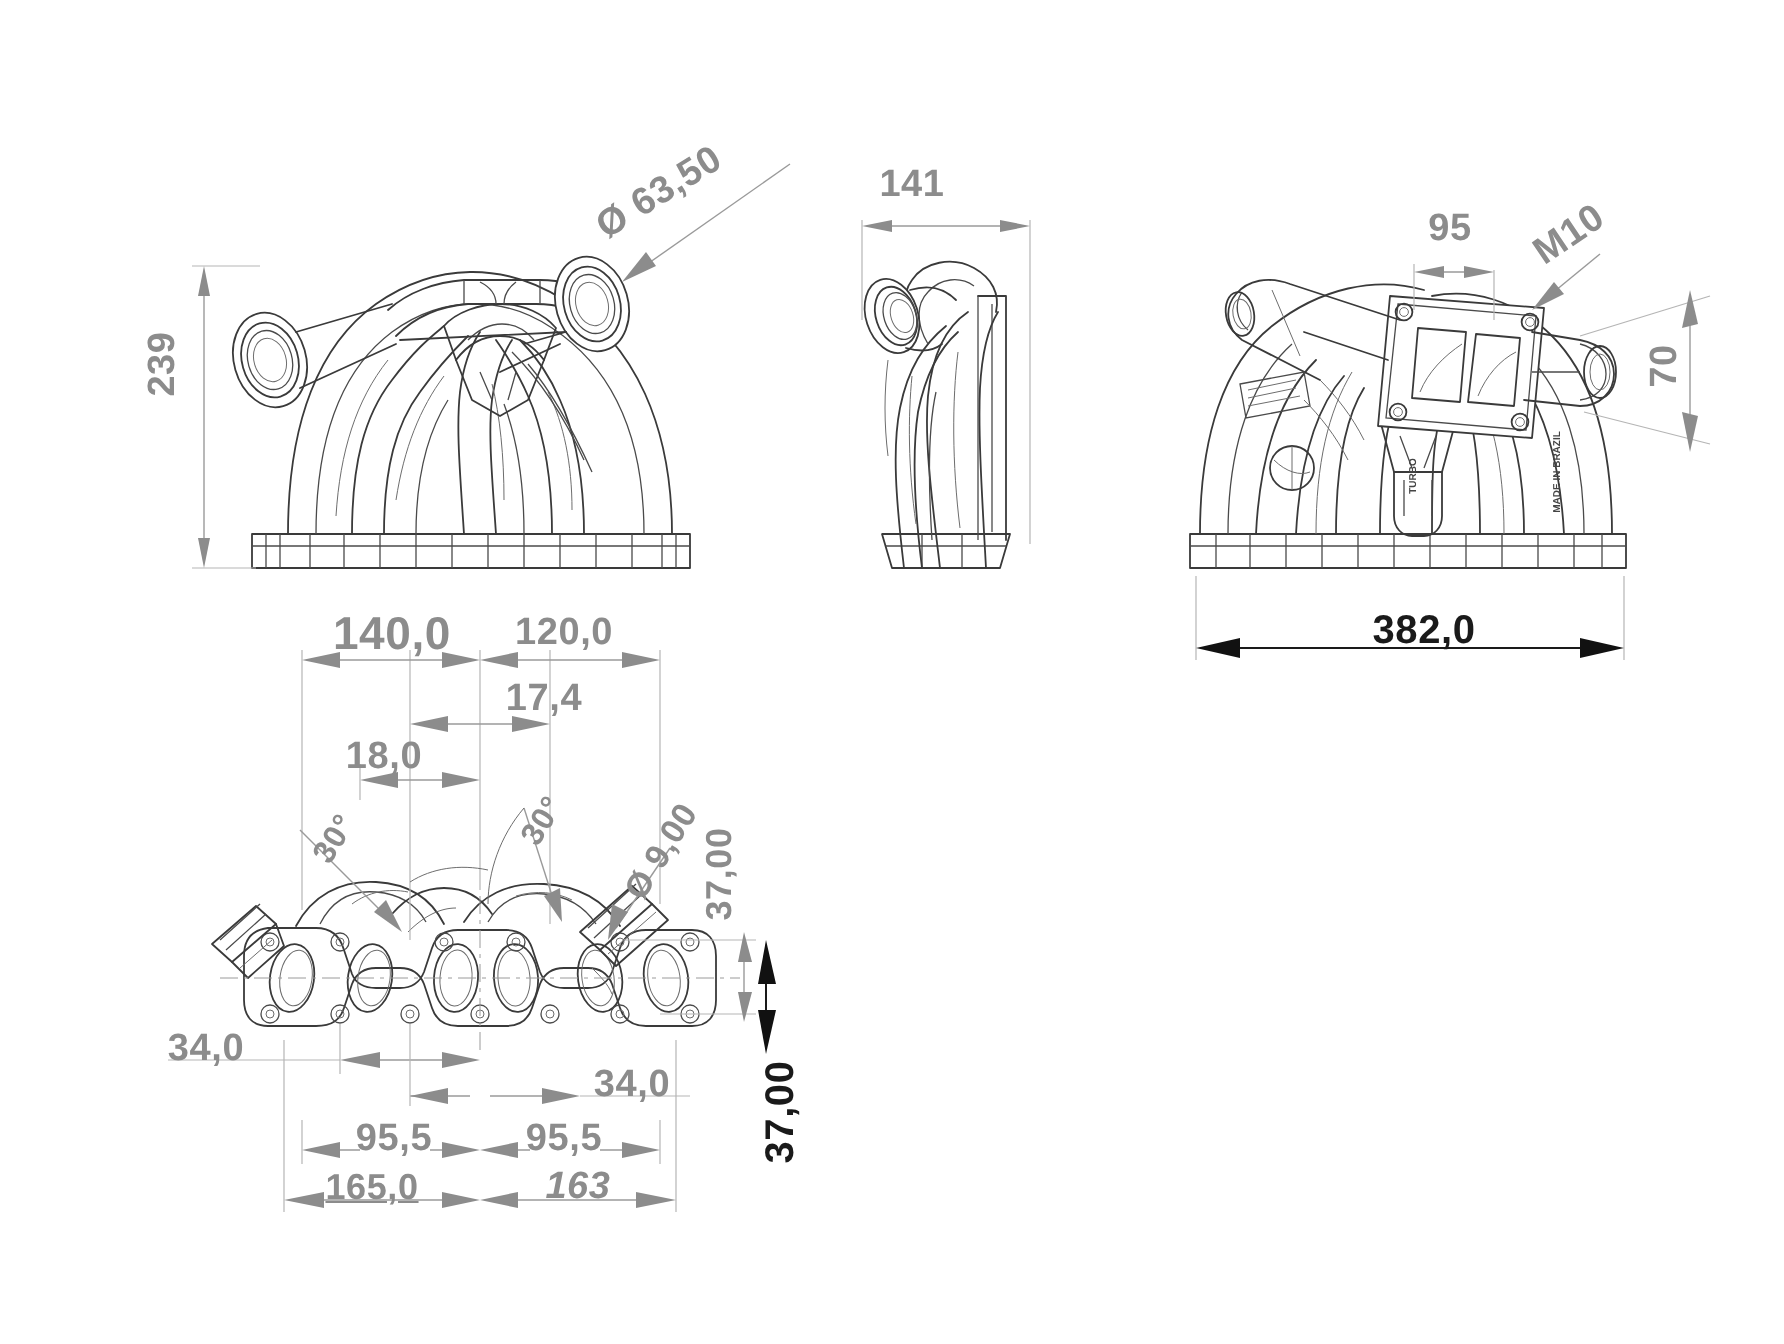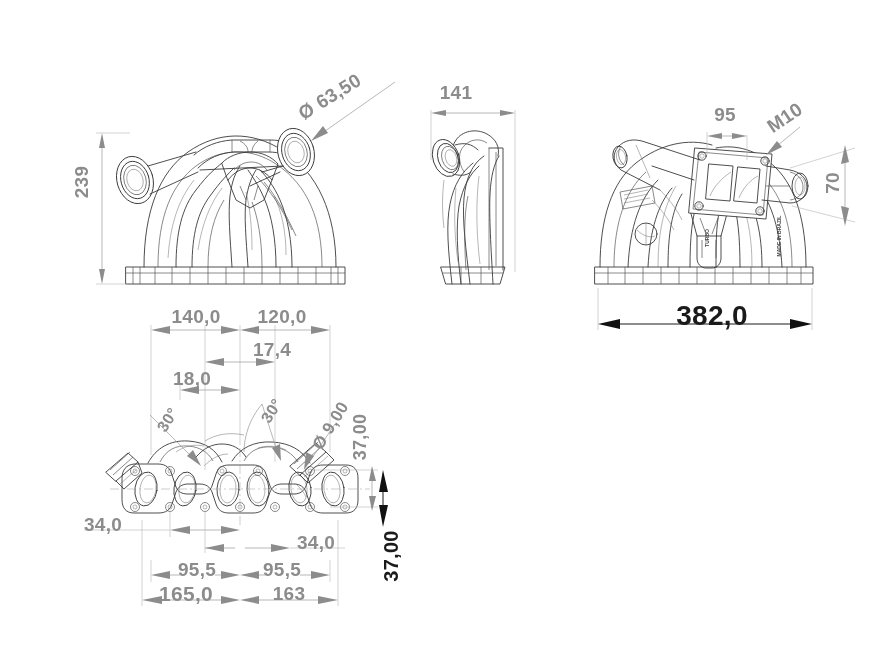--- a/index.html
+++ b/index.html
@@ -477,27 +477,27 @@
   <div class="dimtext" style="left:330px; top:97px; font-size:19px; transform:translate(-50%,-50%) rotate(-32deg);">Ø 63,50</div>
 
   <div class="dimtext" style="left:456px; top:93px; font-size:19px; transform:translate(-50%,-50%);">141</div>
 
   <div class="dimtext" style="left:725px; top:115px; font-size:19px; transform:translate(-50%,-50%);">95</div>
 
   <div class="dimtext" style="left:785px; top:118px; font-size:19px; transform:translate(-50%,-50%) rotate(-34deg);">M10</div>
 
   <div class="dimtext" style="left:833px; top:183px; font-size:19px; transform:translate(-50%,-50%) rotate(-90deg);">70</div>
 
-  <div class="dimtext dark" style="left:712px; top:316px; font-size:28px; transform:translate(-50%,-50%);text-align:center;">382,0</div>
+  <div class="dimtext dark" style="left:712px; top:316px; font-size:20px; transform:translate(-50%,-50%);text-align:center;">382,0</div>
 
   <div class="tinytext" style="left:707px; top:238px; font-size:5px; color:#444; transform:translate(-50%,-50%) rotate(-90deg);">TURBO</div>
 
   <div class="tinytext" style="left:779px; top:236px; font-size:5px; color:#444; transform:translate(-50%,-50%) rotate(-90deg);">MADE IN BRAZIL</div>
 
-  <div class="dimtext" style="left:196px; top:317px; font-size:19px; transform:translate(-50%,-50%);">140,0</div>
+  <div class="dimtext" style="left:196px; top:317px; font-size:23px; transform:translate(-50%,-50%);">140,0</div>
 
   <div class="dimtext" style="left:282px; top:317px; font-size:19px; transform:translate(-50%,-50%);">120,0</div>
 
   <div class="dimtext" style="left:272px; top:350px; font-size:19px; transform:translate(-50%,-50%);">17,4</div>
 
   <div class="dimtext" style="left:192px; top:379px; font-size:19px; transform:translate(-50%,-50%);">18,0</div>
 
   <div class="dimtext" style="left:168px; top:420px; font-size:16px; transform:translate(-50%,-50%) rotate(-58deg);">30°</div>
 
   <div class="dimtext" style="left:272px; top:411px; font-size:16px; transform:translate(-50%,-50%) rotate(-58deg);">30°</div>
@@ -507,19 +507,19 @@
   <div class="dimtext" style="left:360px; top:437px; font-size:18px; transform:translate(-50%,-50%) rotate(-90deg);">37,00</div>
 
   <div class="dimtext" style="left:103px; top:525px; font-size:19px; transform:translate(-50%,-50%);">34,0</div>
 
   <div class="dimtext" style="left:316px; top:543px; font-size:19px; transform:translate(-50%,-50%);">34,0</div>
 
   <div class="dimtext" style="left:197px; top:570px; font-size:19px; transform:translate(-50%,-50%);">95,5</div>
 
   <div class="dimtext" style="left:282px; top:570px; font-size:19px; transform:translate(-50%,-50%);">95,5</div>
 
-  <div class="dimtext" style="left:186px; top:594px; font-size:21px; transform:translate(-50%,-50%);">165,0</div>
-
-  <div class="dimtext" style="left:289px; top:594px; font-size:19px; transform:translate(-50%,-50%);">163</div>
+  <div class="dimtext" style="left:186px; top:594px; font-size:18px; transform:translate(-50%,-50%);text-decoration:underline;">165,0</div>
+
+  <div class="dimtext" style="left:289px; top:594px; font-size:19px; transform:translate(-50%,-50%);font-style:italic;">163</div>
 
   <div class="dimtext dark" style="left:391px; top:556px; font-size:20px; transform:translate(-50%,-50%) rotate(-90deg);">37,00</div>
 
 </div>
 
 </body></html>

